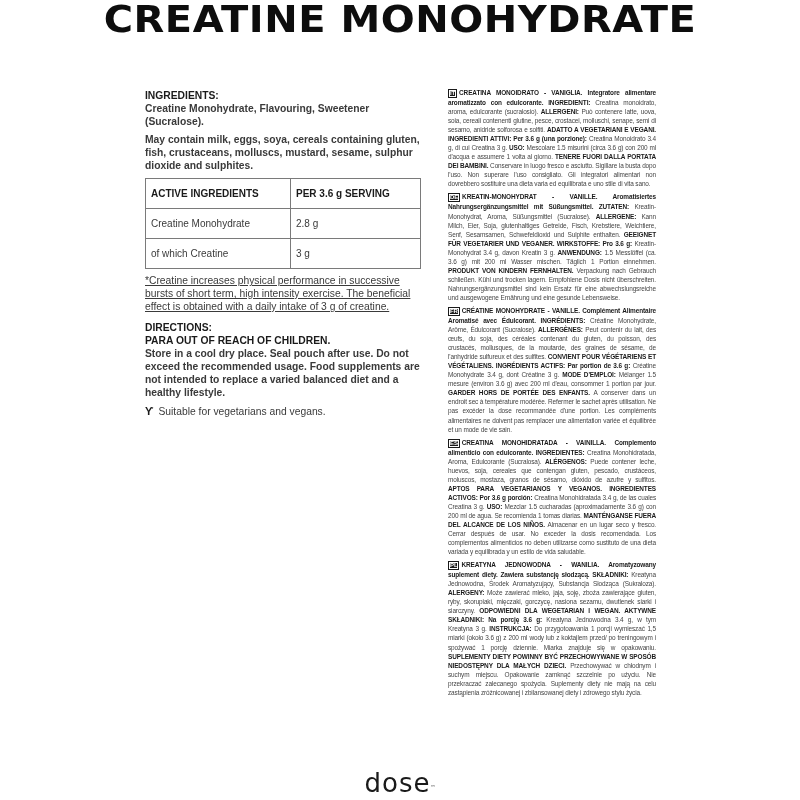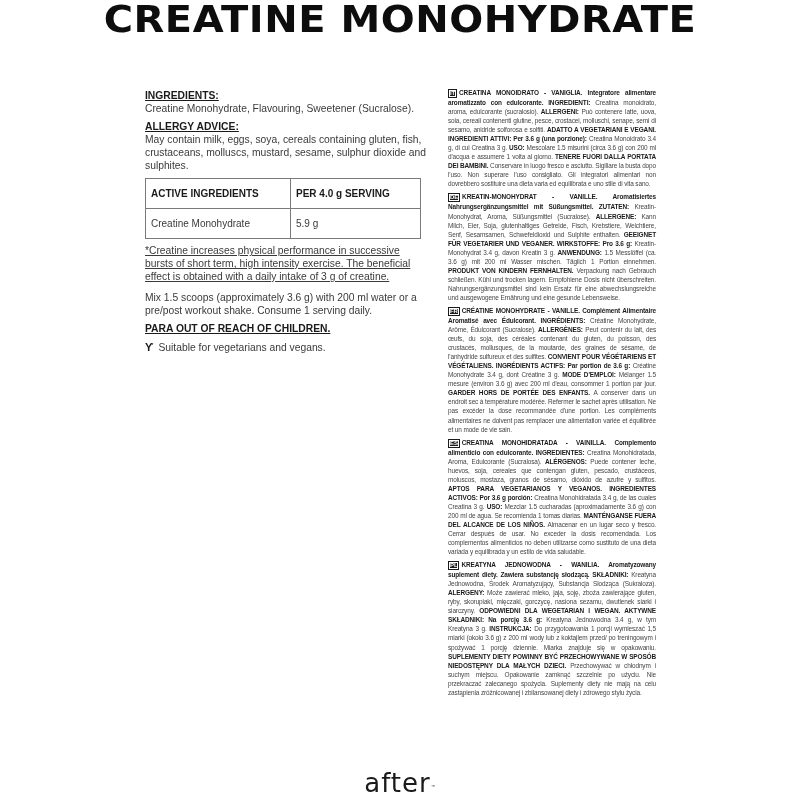--- a/index.html
+++ b/index.html
@@ -10,22 +10,22 @@
       position: absolute; left: 0; top: 0; width: 800px; text-align: center;
       font-family: "DejaVu Sans", sans-serif; font-weight: bold;
       font-size: 37px; letter-spacing: 0.5px; line-height: 40px; color: #0d0d0d;
       transform: scaleX(1.08); transform-origin: center top;
     }
 
     .left-col {
       position: absolute; left: 145px; top: 89px; width: 283px;
       font-size: 10.3px; line-height: 13px; color: #3a3a3a;
     }
-    .left-col .heading { font-weight: bold; color: #1a1a1a; font-size: 10.3px; text-decoration: underline; }
-    .left-col .para { margin-bottom: 5px; }
+    .left-col .heading { font-weight: bold; color: #1a1a1a; font-size: 10.3px; }
+    .left-col .para { margin-bottom: 5px; font-weight: bold; }
     .active-table {
       border-collapse: collapse; width: 276px; margin: 6px 0 5px 0;
       font-size: 10px; color: #3a3a3a;
     }
     .active-table td, .active-table th {
       border: 1px solid #7a7a7a; padding: 8px 5px; height: 14px; text-align: left; font-weight: normal;
     }
     .active-table th { font-weight: bold; color: #1a1a1a; height: 16px; }
     .active-table .c1 { width: 145px; }
     .note { margin-bottom: 8px; text-decoration: underline; }
@@ -54,51 +54,55 @@
   </style>
 </head>
 <body>
 
 <div class="title">CREATINE MONOHYDRATE</div>
 
 <div class="left-col">
   <div class="heading">INGREDIENTS:</div>
   <div class="para">Creatine Monohydrate, Flavouring, Sweetener (Sucralose).</div>
 
-  <div class="heading">ALLERGY ADVICE:</div>
   <div class="para">May contain milk, eggs, soya, cereals containing gluten, fish, crustaceans, molluscs, mustard, sesame, sulphur dioxide and sulphites.</div>
 
   <table class="active-table">
     <tbody>
         <tr>
       <th class="c1">ACTIVE INGREDIENTS</th>
-      <th>PER 4.0 g SERVING</th>
+      <th>PER 3.6 g SERVING</th>
     </tr>
     <tr>
       <td class="c1">Creatine Monohydrate</td>
-      <td>5.9 g</td>
+      <td>2.8 g</td>
+    </tr>
+    <tr>
+      <td class="c1">of which Creatine</td>
+      <td>3 g</td>
     </tr>
   </tbody>
     </table>
 
   <div class="note">*Creatine increases physical performance in successive bursts of short term, high intensity exercise. The beneficial effect is obtained with a daily intake of 3 g of creatine.</div>
 
-  <div class="para">Mix 1.5 scoops (approximately 3.6 g) with 200 ml water or a pre/post workout shake. Consume 1 serving daily.</div>
+  <div class="heading">DIRECTIONS:</div>
 
   <div class="heading">PARA OUT OF REACH OF CHILDREN.</div>
+  <div class="para">Store in a cool dry place. Seal pouch after use. Do not exceed the recommended usage. Food supplements are not intended to replace a varied balanced diet and a healthy lifestyle.</div>
 
   <div class="veg-line">
     <span class="veg-icon">ϒ</span>
     <span>Suitable for vegetarians and vegans.</span>
   </div>
 </div>
 
 <div class="right-col" id="translations">
     <div class="lang-block"><span class="badge">IT</span><b>CREATINA MONOIDRATO - VANIGLIA. Integratore alimentare aromatizzato con edulcorante. INGREDIENTI: </b><span>Creatina monoidrato, aroma, edulcorante (sucralosio). </span><b>ALLERGENI: </b><span>Può contenere latte, uova, soia, cereali contenenti glutine, pesce, crostacei, molluschi, senape, semi di sesamo, anidride solforosa e solfiti. </span><b>ADATTO A VEGETARIANI E VEGANI. INGREDIENTI ATTIVI: Per 3.6 g (una porzione): </b><span>Creatina Monoidrato 3.4 g, di cui Creatina 3 g. </span><b>USO: </b><span>Mescolare 1.5 misurini (circa 3.6 g) con 200 ml d'acqua e assumere 1 volta al giorno. </span><b>TENERE FUORI DALLA PORTATA DEI BAMBINI. </b><span>Conservare in luogo fresco e asciutto. Sigillare la busta dopo l'uso. Non superare l'uso consigliato. Gli integratori alimentari non dovrebbero sostituire una dieta varia ed equilibrata e uno stile di vita sano.</span></div>
     <div class="lang-block"><span class="badge">DE</span><b>KREATIN-MONOHYDRAT - VANILLE. Aromatisiertes Nahrungsergänzungsmittel mit Süßungsmittel. ZUTATEN: </b><span>Kreatin-Monohydrat, Aroma, Süßungsmittel (Sucralose). </span><b>ALLERGENE: </b><span>Kann Milch, Eier, Soja, glutenhaltiges Getreide, Fisch, Krebstiere, Weichtiere, Senf, Sesamsamen, Schwefeldioxid und Sulphite enthalten. </span><b>GEEIGNET FÜR VEGETARIER UND VEGANER. WIRKSTOFFE: Pro 3.6 g: </b><span>Kreatin-Monohydrat 3.4 g, davon Kreatin 3 g. </span><b>ANWENDUNG: </b><span>1.5 Messlöffel (ca. 3.6 g) mit 200 ml Wasser mischen. Täglich 1 Portion einnehmen. </span><b>PRODUKT VON KINDERN FERNHALTEN. </b><span>Verpackung nach Gebrauch schließen. Kühl und trocken lagern. Empfohlene Dosis nicht überschreiten. Nahrungsergänzungsmittel sind kein Ersatz für eine abwechslungsreiche und ausgewogene Ernährung und eine gesunde Lebensweise.</span></div>
     <div class="lang-block"><span class="badge">FR</span><b>CRÉATINE MONOHYDRATE - VANILLE. Complément Alimentaire Aromatisé avec Édulcorant. INGRÉDIENTS: </b><span>Créatine Monohydrate, Arôme, Édulcorant (Sucralose). </span><b>ALLERGÈNES: </b><span>Peut contenir du lait, des œufs, du soja, des céréales contenant du gluten, du poisson, des crustacés, mollusques, de la moutarde, des graines de sésame, de l'anhydride sulfureux et des sulfites. </span><b>CONVIENT POUR VÉGÉTARIENS ET VÉGÉTALIENS. INGRÉDIENTS ACTIFS: Par portion de 3.6 g: </b><span>Créatine Monohydrate 3.4 g, dont Créatine 3 g. </span><b>MODE D'EMPLOI: </b><span>Mélanger 1.5 mesure (environ 3.6 g) avec 200 ml d'eau, consommer 1 portion par jour. </span><b>GARDER HORS DE PORTÉE DES ENFANTS. </b><span>A conserver dans un endroit sec à température modérée. Refermer le sachet après utilisation. Ne pas excéder la dose recommandée d'une portion. Les compléments alimentaires ne doivent pas remplacer une alimentation variée et équilibrée et un mode de vie sain.</span></div>
     <div class="lang-block"><span class="badge">ES</span><b>CREATINA MONOHIDRATADA - VAINILLA. Complemento alimenticio con edulcorante. INGREDIENTES: </b><span>Creatina Monohidratada, Aroma, Edulcorante (Sucralosa). </span><b>ALÉRGENOS: </b><span>Puede contener leche, huevos, soja, cereales que contengan gluten, pescado, crustáceos, moluscos, mostaza, granos de sésamo, dióxido de azufre y sulfitos. </span><b>APTOS PARA VEGETARIANOS Y VEGANOS. INGREDIENTES ACTIVOS: Por 3.6 g porción: </b><span>Creatina Monohidratada 3.4 g, de las cuales Creatina 3 g. </span><b>USO: </b><span>Mezclar 1.5 cucharadas (aproximadamente 3.6 g) con 200 ml de agua. Se recomienda 1 tomas diarias. </span><b>MANTÉNGANSE FUERA DEL ALCANCE DE LOS NIÑOS. </b><span>Almacenar en un lugar seco y fresco. Cerrar después de usar. No exceder la dosis recomendada. Los complementos alimenticios no deben utilizarse como sustituto de una dieta variada y equilibrada y un estilo de vida saludable.</span></div>
     <div class="lang-block"><span class="badge">PL</span><b>KREATYNA JEDNOWODNA - WANILIA. Aromatyzowany suplement diety. Zawiera substancję słodzącą. SKŁADNIKI: </b><span>Kreatyna Jednowodna, Środek Aromatyzujący, Substancja Słodząca (Sukraloza). </span><b>ALERGENY: </b><span>Może zawierać mleko, jaja, soję, zboża zawierające gluten, ryby, skorupiaki, mięczaki, gorczycę, nasiona sezamu, dwutlenek siarki i siarczyny. </span><b>ODPOWIEDNI DLA WEGETARIAN I WEGAN. AKTYWNE SKŁADNIKI: Na porcję 3.6 g: </b><span>Kreatyna Jednowodna 3.4 g, w tym Kreatyna 3 g. </span><b>INSTRUKCJA: </b><span>Do przygotoawania 1 porcji wymieszać 1,5 miarki (około 3.6 g) z 200 ml wody lub z koktajlem przed/ po treningowym i spożywać 1 porcję dziennie. Miarka znajduje się w opakowaniu. </span><b>SUPLEMENTY DIETY POWINNY BYĆ PRZECHOWYWANE W SPOSÓB NIEDOSTĘPNY DLA MAŁYCH DZIECI. </b><span>Przechowywać w chłodnym i suchym miejscu. Opakowanie zamknąć szczelnie po użyciu. Nie przekraczać zalecanego spożycia. Suplementy diety nie mają na celu zastąpienia zróżnicowanej i zbilansowanej diety i zdrowego stylu życia.</span></div>
   </div>
 
 <div class="logo">
-  <span>after</span><sup>™</sup>
+  <span>dose</span><sup>™</sup>
 </div>
 
 </body></html>

